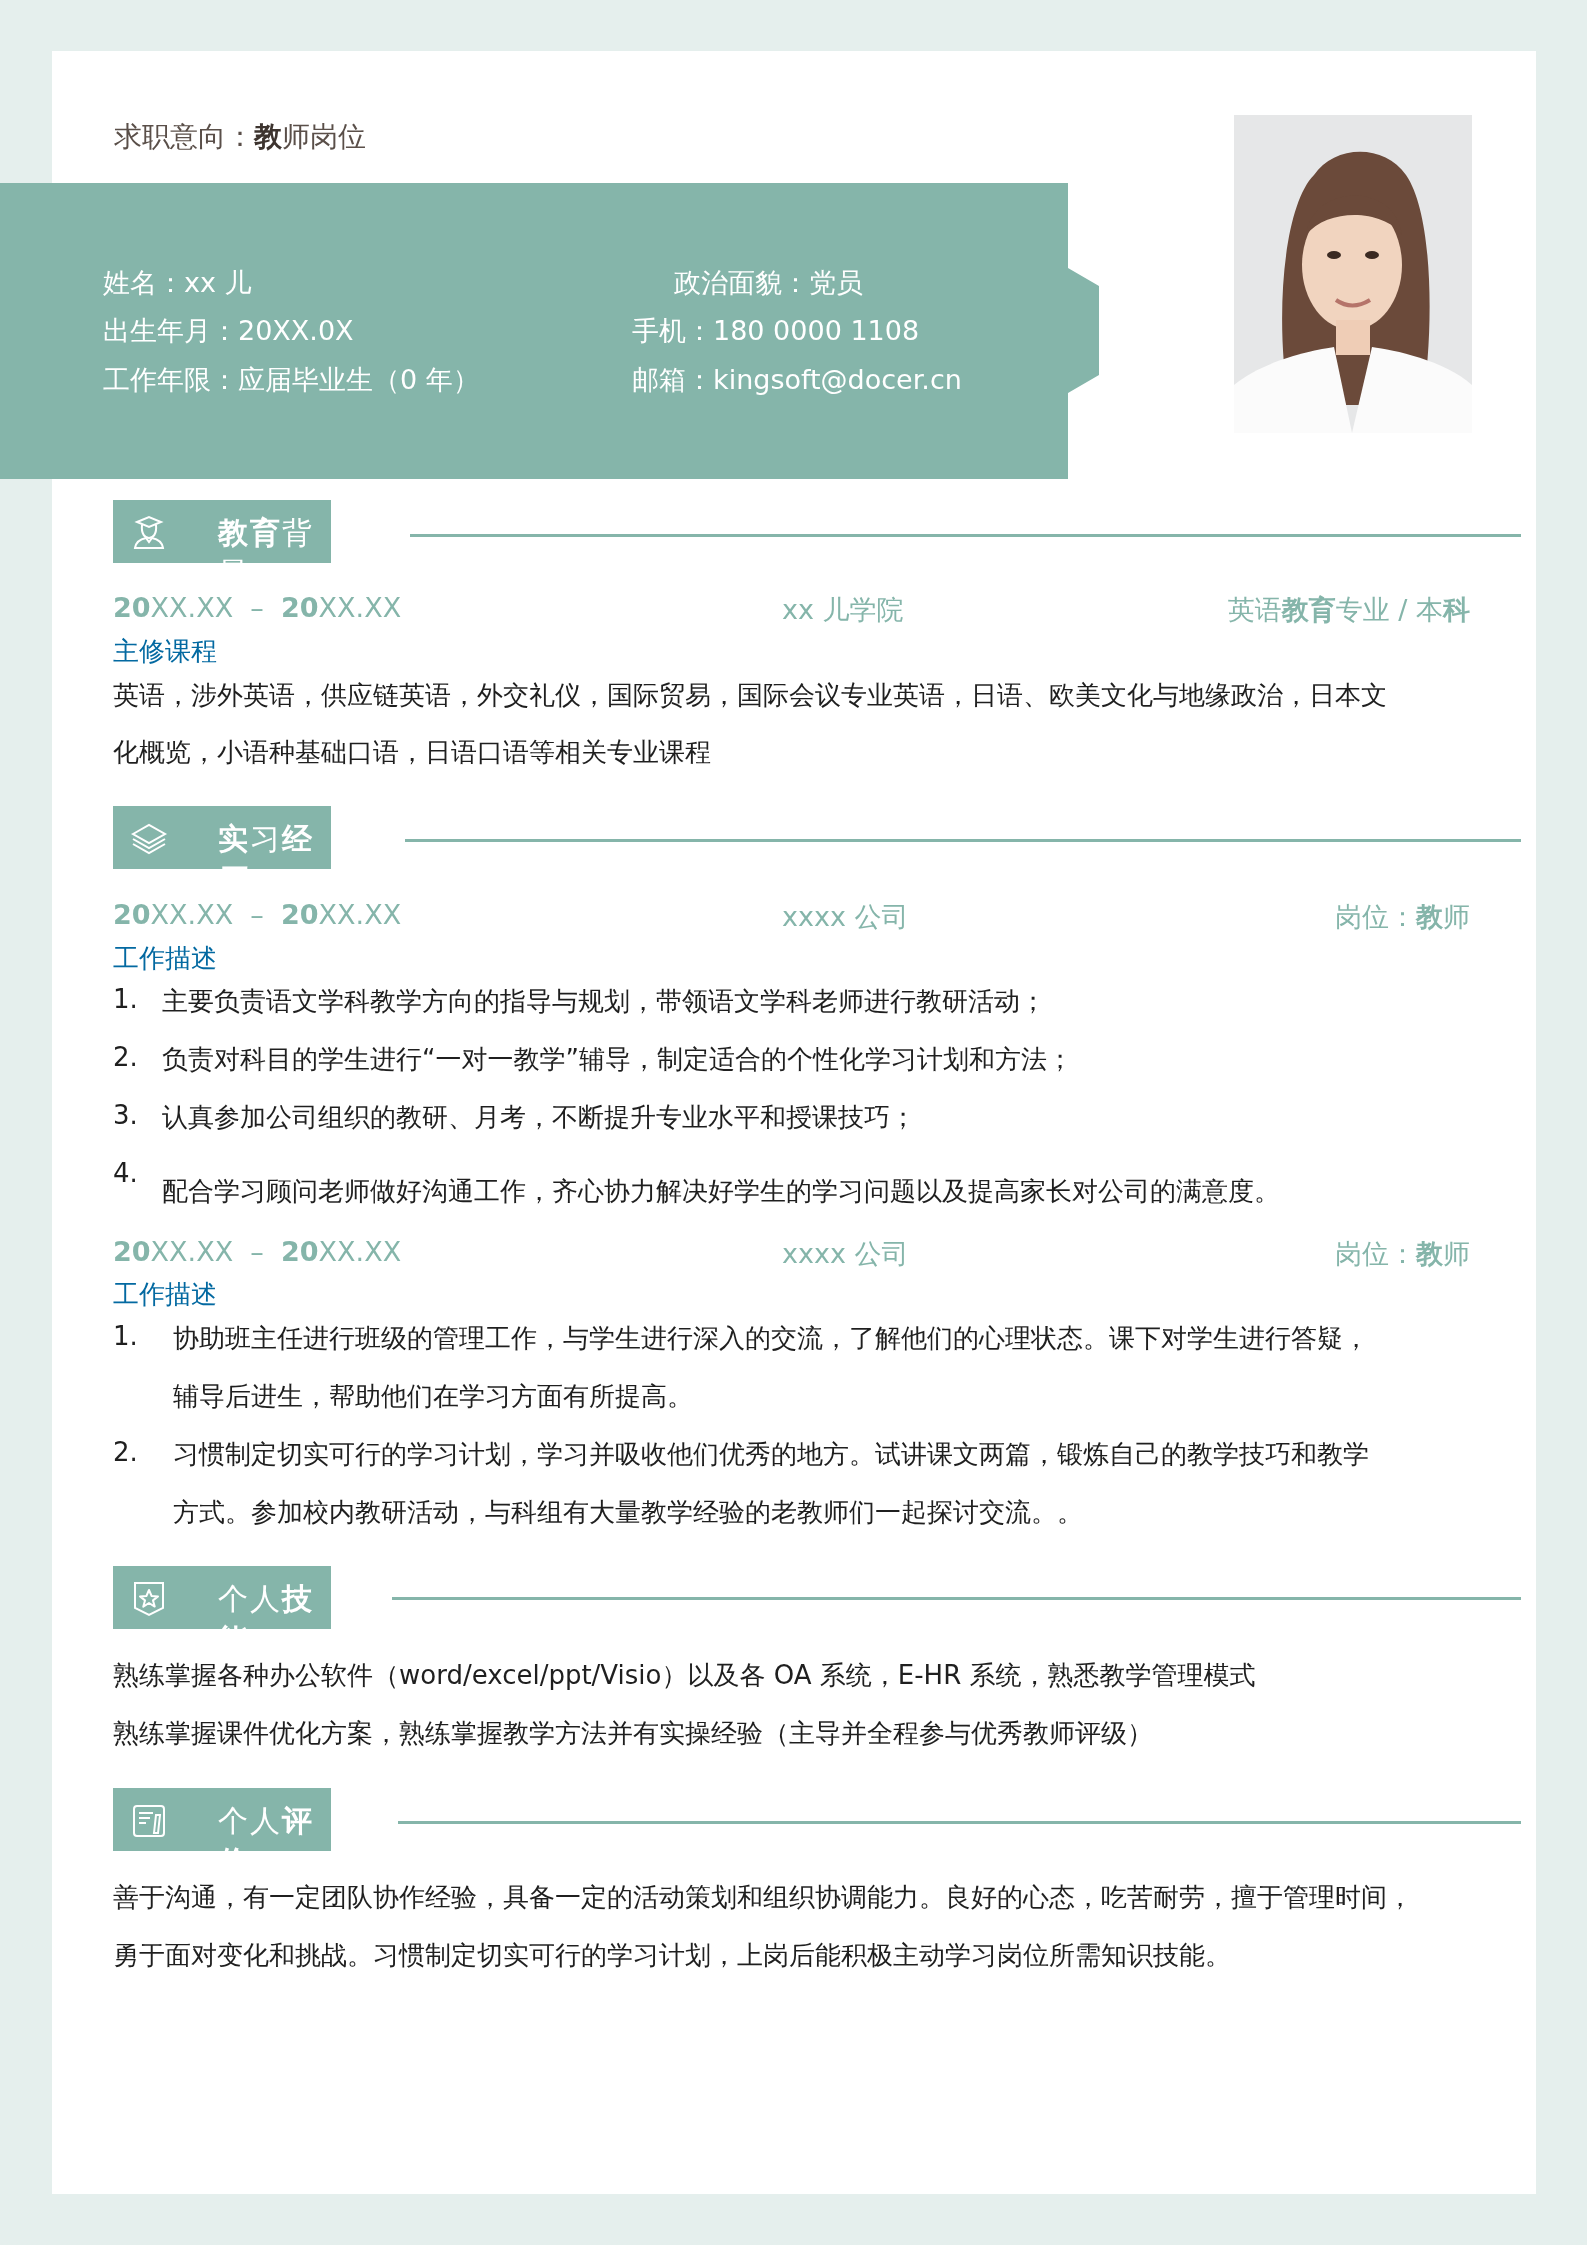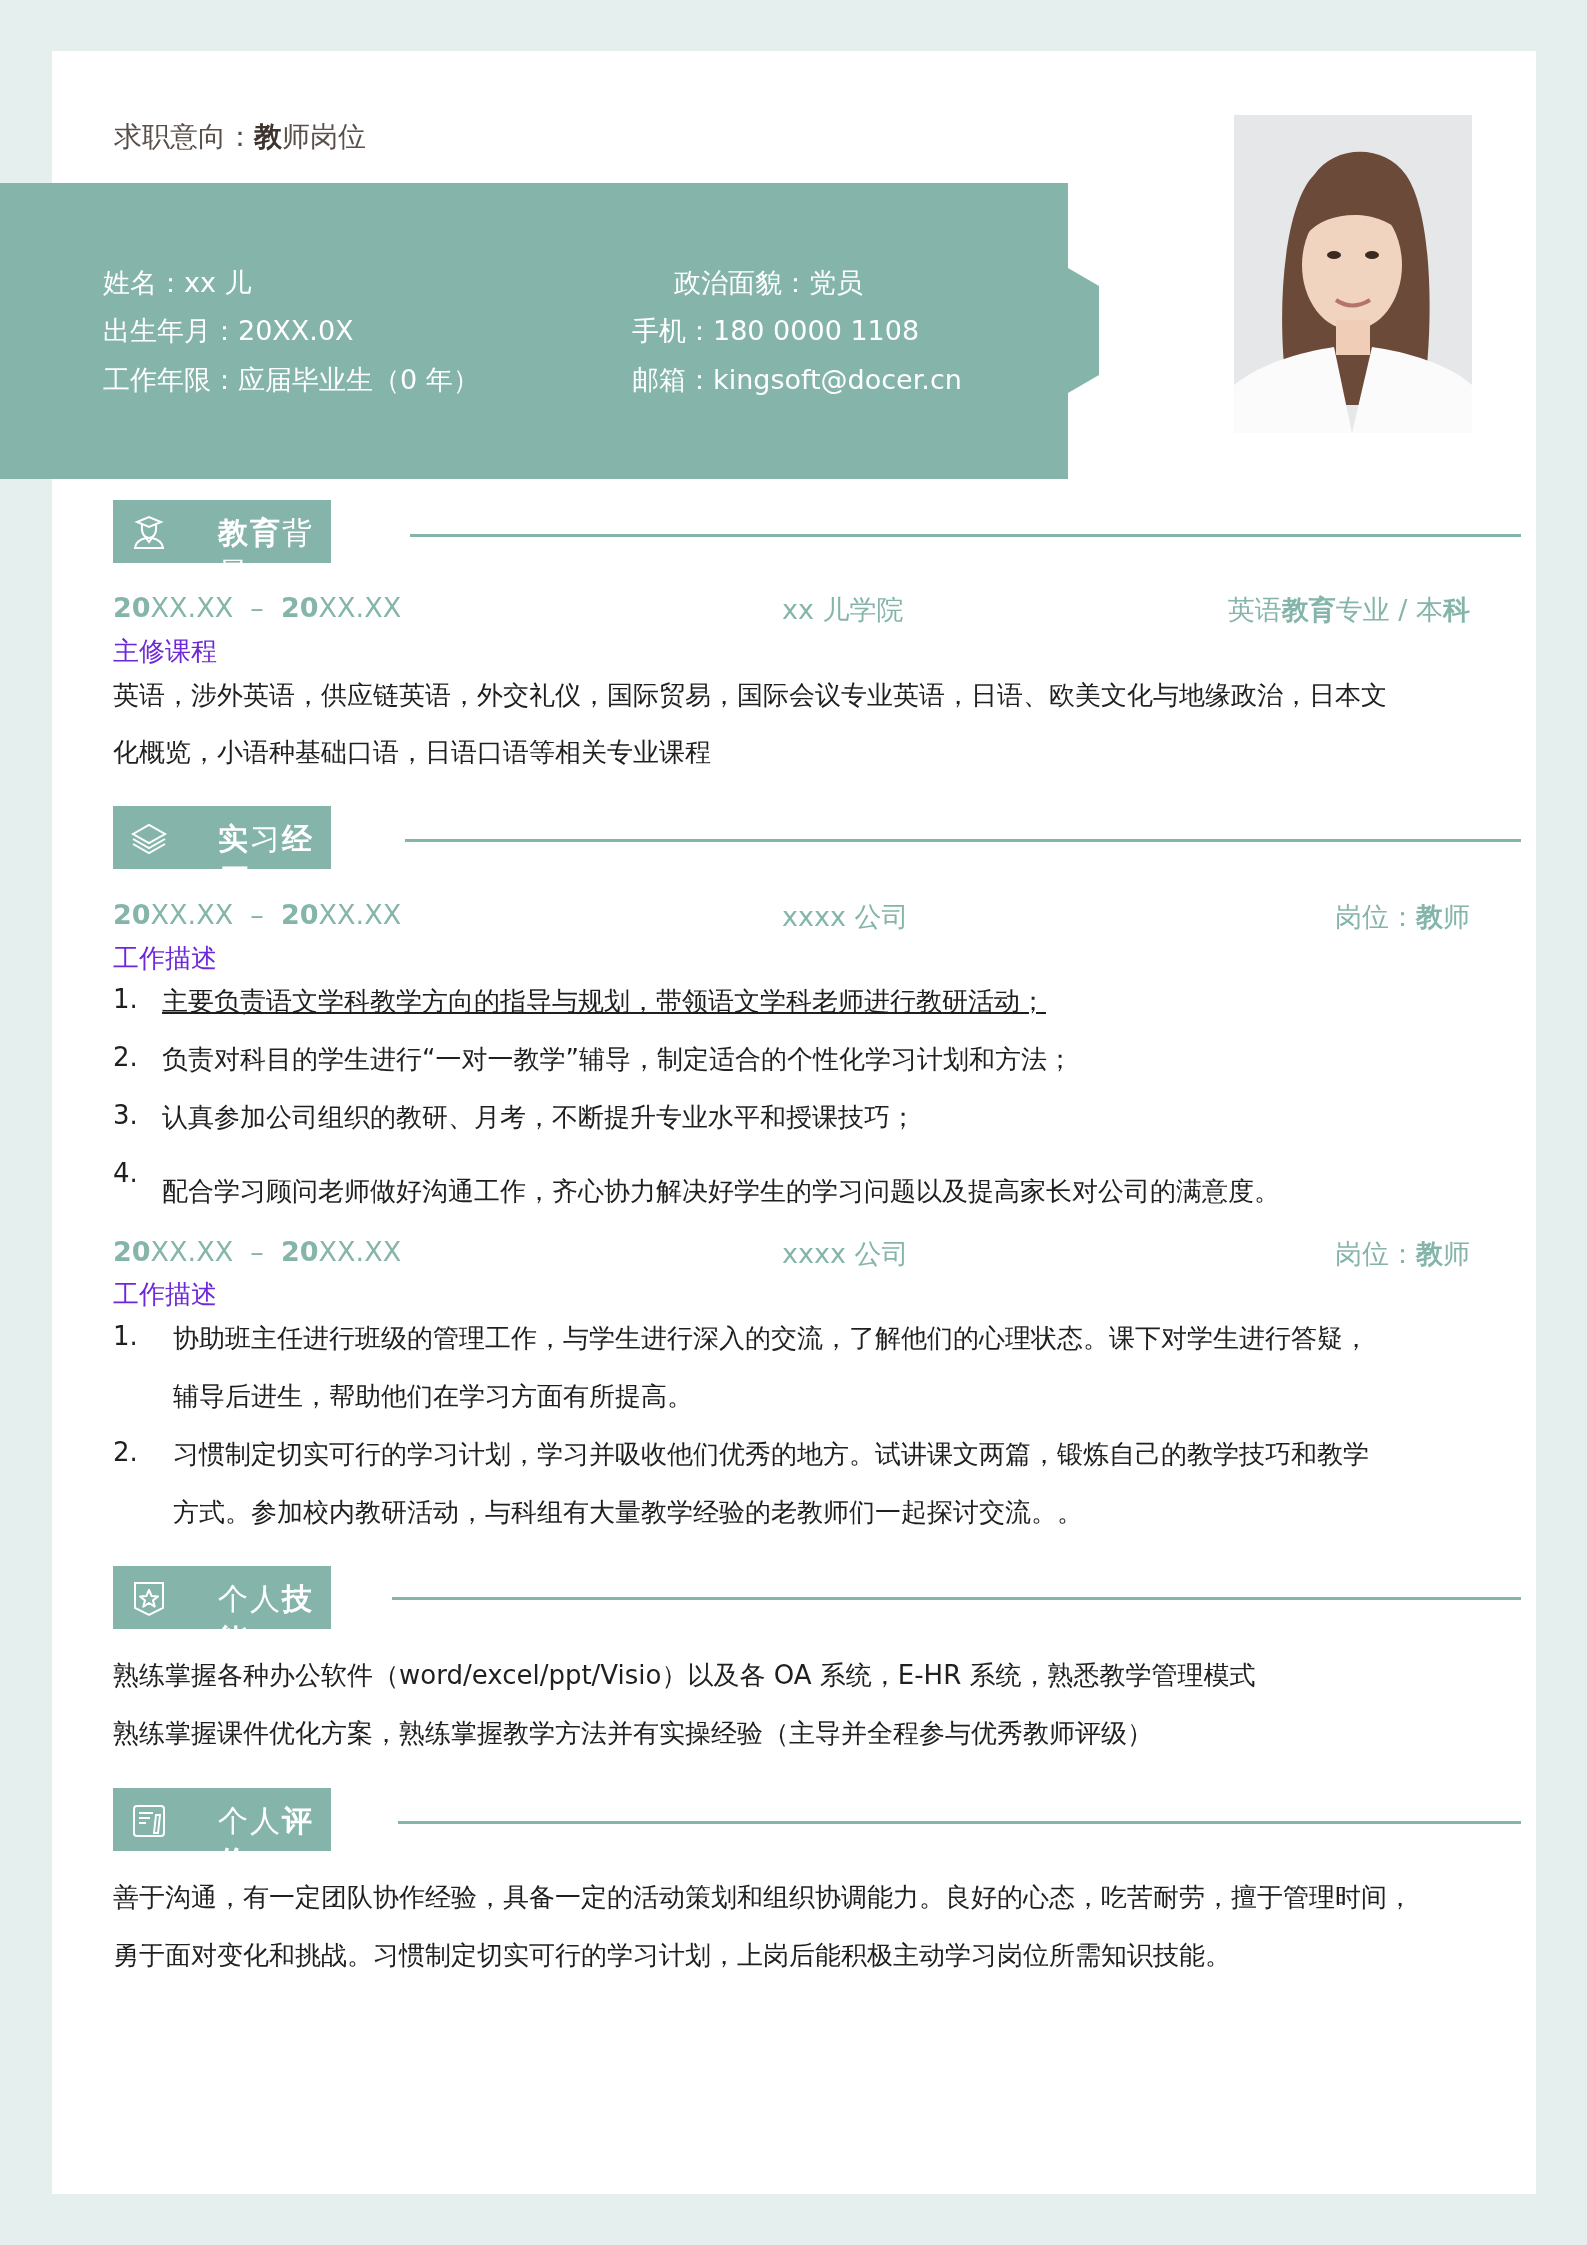--- a/index.html
+++ b/index.html
@@ -15,21 +15,21 @@
   .info { font-size: 27px; color: #ffffff; }
   .photo { position: absolute; left: 1234px; top: 115px; width: 238px; height: 318px; background: #e6e7e8; overflow: hidden; }
   .sec-head { position: absolute; left: 113px; width: 218px; height: 63px; background: #85b5aa; }
   .sec-head .ico { position: absolute; left: 16px; top: 12px; width: 40px; height: 40px; }
   .sec-head .ttl { position: absolute; left: 105px; top: 13px; font-size: 30px; color: #ffffff; letter-spacing: 2px; }
   .sec-head .ttl b { font-weight: bold; }
   .sec-head .ttl span.l { font-weight: normal; }
   .sec-line { position: absolute; height: 3px; background: #85b5aa; right: 66px; }
   .meta { font-size: 27px; color: #85b5aa; }
   .meta b { font-weight: bold; }
-  .label { font-size: 26px; color: #6d28d9; font-family: "DejaVu Serif", "Liberation Serif", serif; }
+  .label { font-size: 26px; color: #0369a1; font-family: "DejaVu Serif", "Liberation Serif", serif; }
   .body { font-size: 26px; color: #1f1f1f; }
   .num { position: absolute; font-size: 26px; color: #1f1f1f; }
 </style>
 </head>
 <body>
 
 <div class="page"></div>
 
 <div class="abs intent">
   <span>求职意向：</span><b>教</b><span>师岗位</span>
@@ -89,21 +89,21 @@
   <div class="ttl"><b>实</b><span class="l">习</span><b>经历</b></div>
 </div>
 <div class="sec-line" style="left:405px; top:839px;"></div>
 
 <div class="abs meta" style="left:113px; top:899px;"><b>20</b><span>XX.XX</span>&nbsp;&nbsp;<span>–</span>&nbsp;&nbsp;<b>20</b><span>XX.XX</span></div>
 <div class="abs meta" style="left:782px; top:899px;">xxxx 公司</div>
 <div class="abs meta" style="right:117px; top:899px;"><span>岗位：</span><b>教</b><span>师</span></div>
 <div class="abs label" style="left:113px; top:941px;">工作描述</div>
 
 <div class="num" style="left:113px; top:984px;">1.</div>
-<div class="abs body" style="left:162px; top:984px;text-decoration:underline;">主要负责语文学科教学方向的指导与规划，带领语文学科老师进行教研活动；</div>
+<div class="abs body" style="left:162px; top:984px;">主要负责语文学科教学方向的指导与规划，带领语文学科老师进行教研活动；</div>
 <div class="num" style="left:113px; top:1042px;">2.</div>
 <div class="abs body" style="left:162px; top:1042px;">负责对科目的学生进行“一对一教学”辅导，制定适合的个性化学习计划和方法；</div>
 <div class="num" style="left:113px; top:1100px;">3.</div>
 <div class="abs body" style="left:162px; top:1100px;">认真参加公司组织的教研、月考，不断提升专业水平和授课技巧；</div>
 <div class="num" style="left:113px; top:1158px;">4.</div>
 <div class="abs body" style="left:162px; top:1158px;margin-top:16px;">配合学习顾问老师做好沟通工作，齐心协力解决好学生的学习问题以及提高家长对公司的满意度。</div>
 
 <div class="abs meta" style="left:113px; top:1236px;"><b>20</b><span>XX.XX</span>&nbsp;&nbsp;<span>–</span>&nbsp;&nbsp;<b>20</b><span>XX.XX</span></div>
 <div class="abs meta" style="left:782px; top:1236px;">xxxx 公司</div>
 <div class="abs meta" style="right:117px; top:1236px;"><span>岗位：</span><b>教</b><span>师</span></div>

